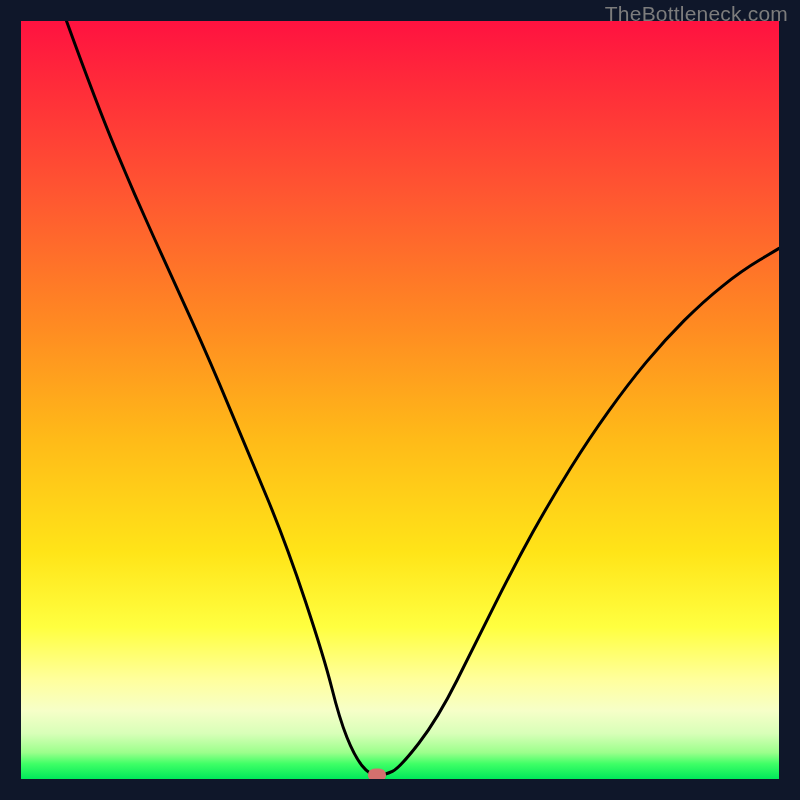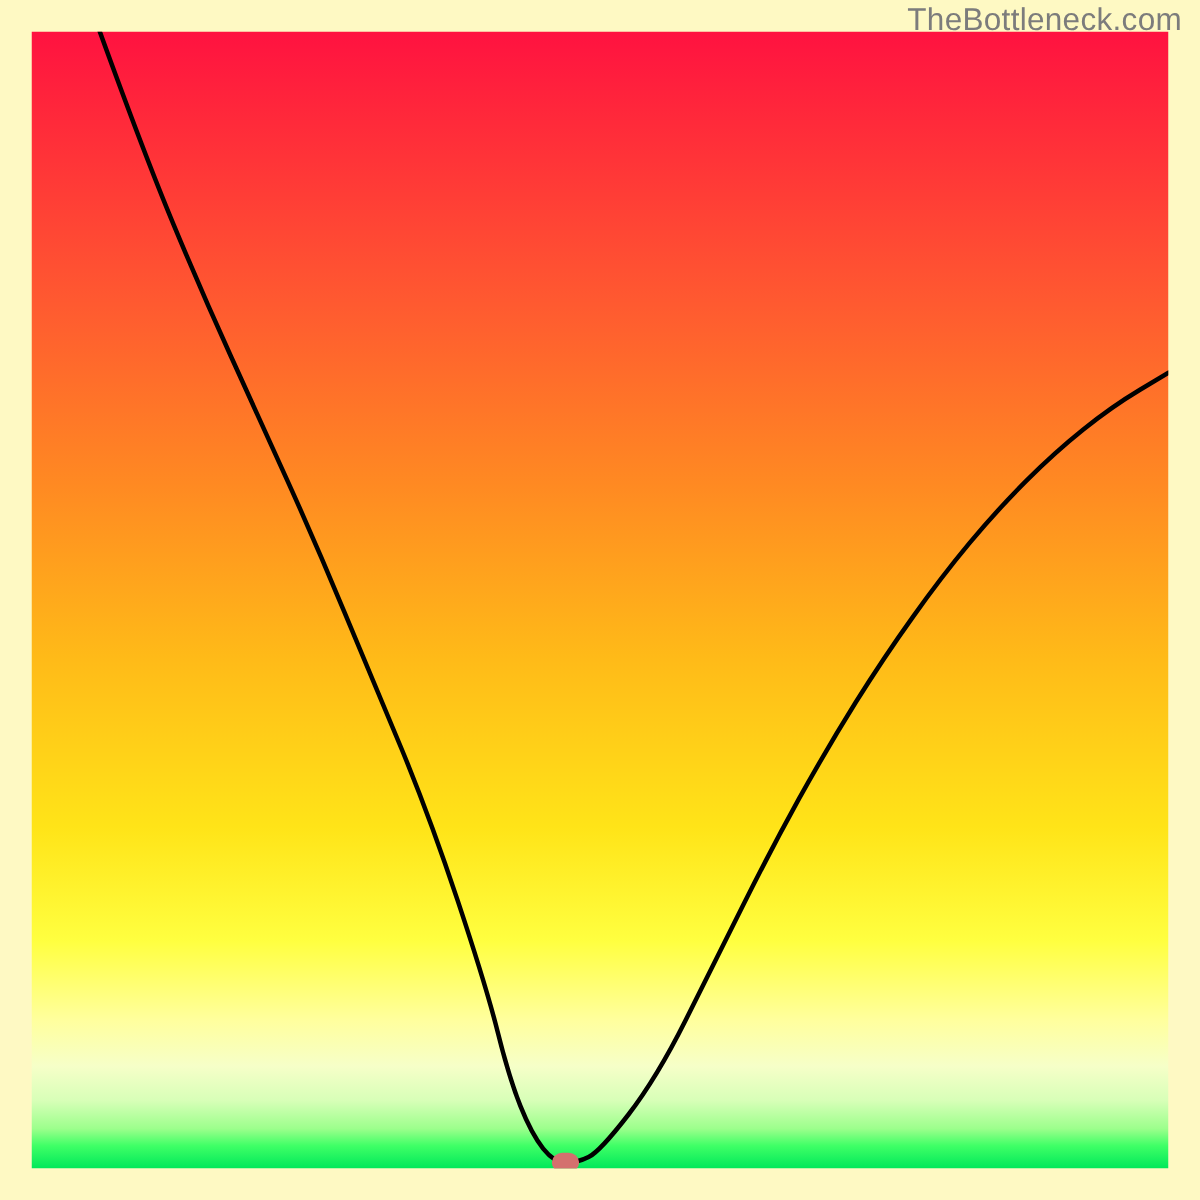--- a/index.html
+++ b/index.html
@@ -8,21 +8,21 @@
     width: 800px;
     height: 800px;
     background: #000;
     overflow: hidden;
     font-family: Arial, Helvetica, sans-serif;
   }
   .frame {
     position: relative;
     width: 800px;
     height: 800px;
-    background: #fef9c3;
+    background: #0f172a;
   }
   .watermark {
     position: absolute;
     top: 2px;
     right: 12px;
     color: #7c7c7c;
     font-size: 21px;
     font-weight: 500;
     letter-spacing: 0.2px;
     z-index: 50;

